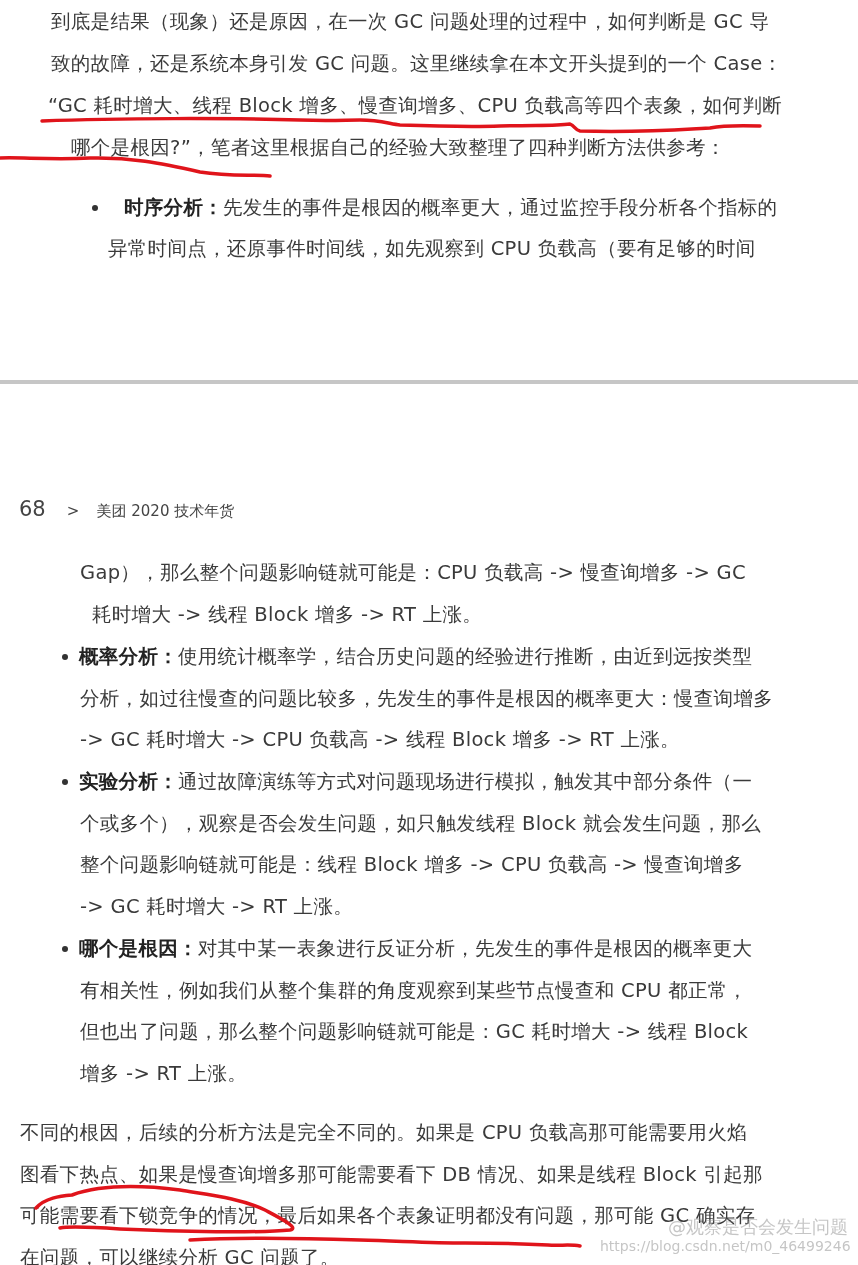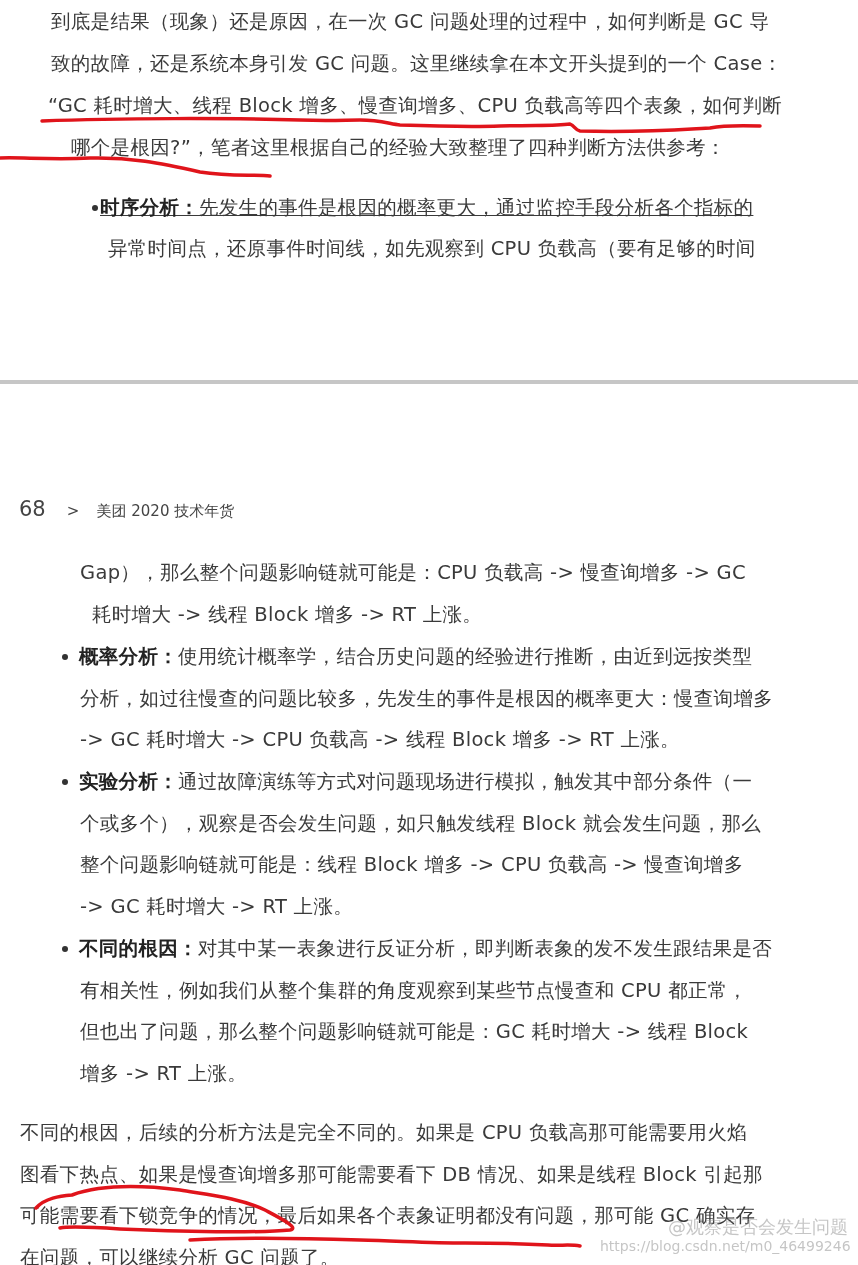--- a/index.html
+++ b/index.html
@@ -30,21 +30,21 @@
 </head>
 <body>
 
 <div>
   <div class="line" style="left:51px;top:8px;">到底是结果（现象）还是原因，在一次 GC 问题处理的过程中，如何判断是 GC 导</div>
   <div class="line" style="left:51px;top:50px;">致的故障，还是系统本身引发 GC 问题。这里继续拿在本文开头提到的一个 Case：</div>
   <div class="line" style="left:48px;top:92px;">“GC 耗时增大、线程 Block 增多、慢查询增多、CPU 负载高等四个表象，如何判断</div>
   <div class="line" style="left:51px;top:134px;padding-left:20px;">哪个是根因?”，笔者这里根据自己的经验大致整理了四种判断方法供参考：</div>
 
   <div class="bullet" style="left:92px;top:205px;"></div>
-  <div class="line" style="left:100px;top:194px;text-decoration:underline;"><span class="bold">时序分析：</span><span>先发生的事件是根因的概率更大，通过监控手段分析各个指标的</span></div>
+  <div class="line" style="left:124px;top:194px;"><span class="bold">时序分析：</span><span>先发生的事件是根因的概率更大，通过监控手段分析各个指标的</span></div>
   <div class="line" style="left:108px;top:235px;">异常时间点，还原事件时间线，如先观察到 CPU 负载高（要有足够的时间</div>
 </div>
 
 <div class="separator"></div>
 
 <div class="header-line" style="left:19px;top:497px;">
   <span class="pageno">68</span>
   <span class="crumb" style="margin:0 12px 0 16px;">&gt;</span>
   <span class="crumb">美团 2020 技术年货</span>
 </div>
@@ -58,21 +58,21 @@
   <div class="line" style="left:80px;top:685px;">分析，如过往慢查的问题比较多，先发生的事件是根因的概率更大：慢查询增多</div>
   <div class="line" style="left:80px;top:726px;">-&gt; GC 耗时增大 -&gt; CPU 负载高 -&gt; 线程 Block 增多 -&gt; RT 上涨。</div>
 
   <div class="bullet" style="left:62px;top:779px;"></div>
   <div class="line" style="left:79px;top:768px;"><span class="bold">实验分析：</span><span>通过故障演练等方式对问题现场进行模拟，触发其中部分条件（一</span></div>
   <div class="line" style="left:80px;top:810px;">个或多个），观察是否会发生问题，如只触发线程 Block 就会发生问题，那么</div>
   <div class="line" style="left:80px;top:851px;">整个问题影响链就可能是：线程 Block 增多 -&gt; CPU 负载高 -&gt; 慢查询增多</div>
   <div class="line" style="left:80px;top:893px;">-&gt; GC 耗时增大 -&gt; RT 上涨。</div>
 
   <div class="bullet" style="left:62px;top:946px;"></div>
-  <div class="line" style="left:79px;top:935px;"><span class="bold">不同的根因：</span><span>对其中某一表象进行反证分析，即判断表象的发不发生跟结果是否</span></div>
+  <div class="line" style="left:79px;top:935px;"><span class="bold">哪个是根因：</span><span>对其中某一表象进行反证分析，先发生的事件是根因的概率更大</span></div>
   <div class="line" style="left:80px;top:977px;">有相关性，例如我们从整个集群的角度观察到某些节点慢查和 CPU 都正常，</div>
   <div class="line" style="left:80px;top:1018px;">但也出了问题，那么整个问题影响链就可能是：GC 耗时增大 -&gt; 线程 Block</div>
   <div class="line" style="left:80px;top:1060px;">增多 -&gt; RT 上涨。</div>
 
   <div class="line" style="left:20px;top:1119px;">不同的根因，后续的分析方法是完全不同的。如果是 CPU 负载高那可能需要用火焰</div>
   <div class="line" style="left:20px;top:1161px;">图看下热点、如果是慢查询增多那可能需要看下 DB 情况、如果是线程 Block 引起那</div>
   <div class="line" style="left:20px;top:1202px;">可能需要看下锁竞争的情况，最后如果各个表象证明都没有问题，那可能 GC 确实存</div>
   <div class="line" style="left:20px;top:1244px;">在问题，可以继续分析 GC 问题了。</div>
 </div>
 

